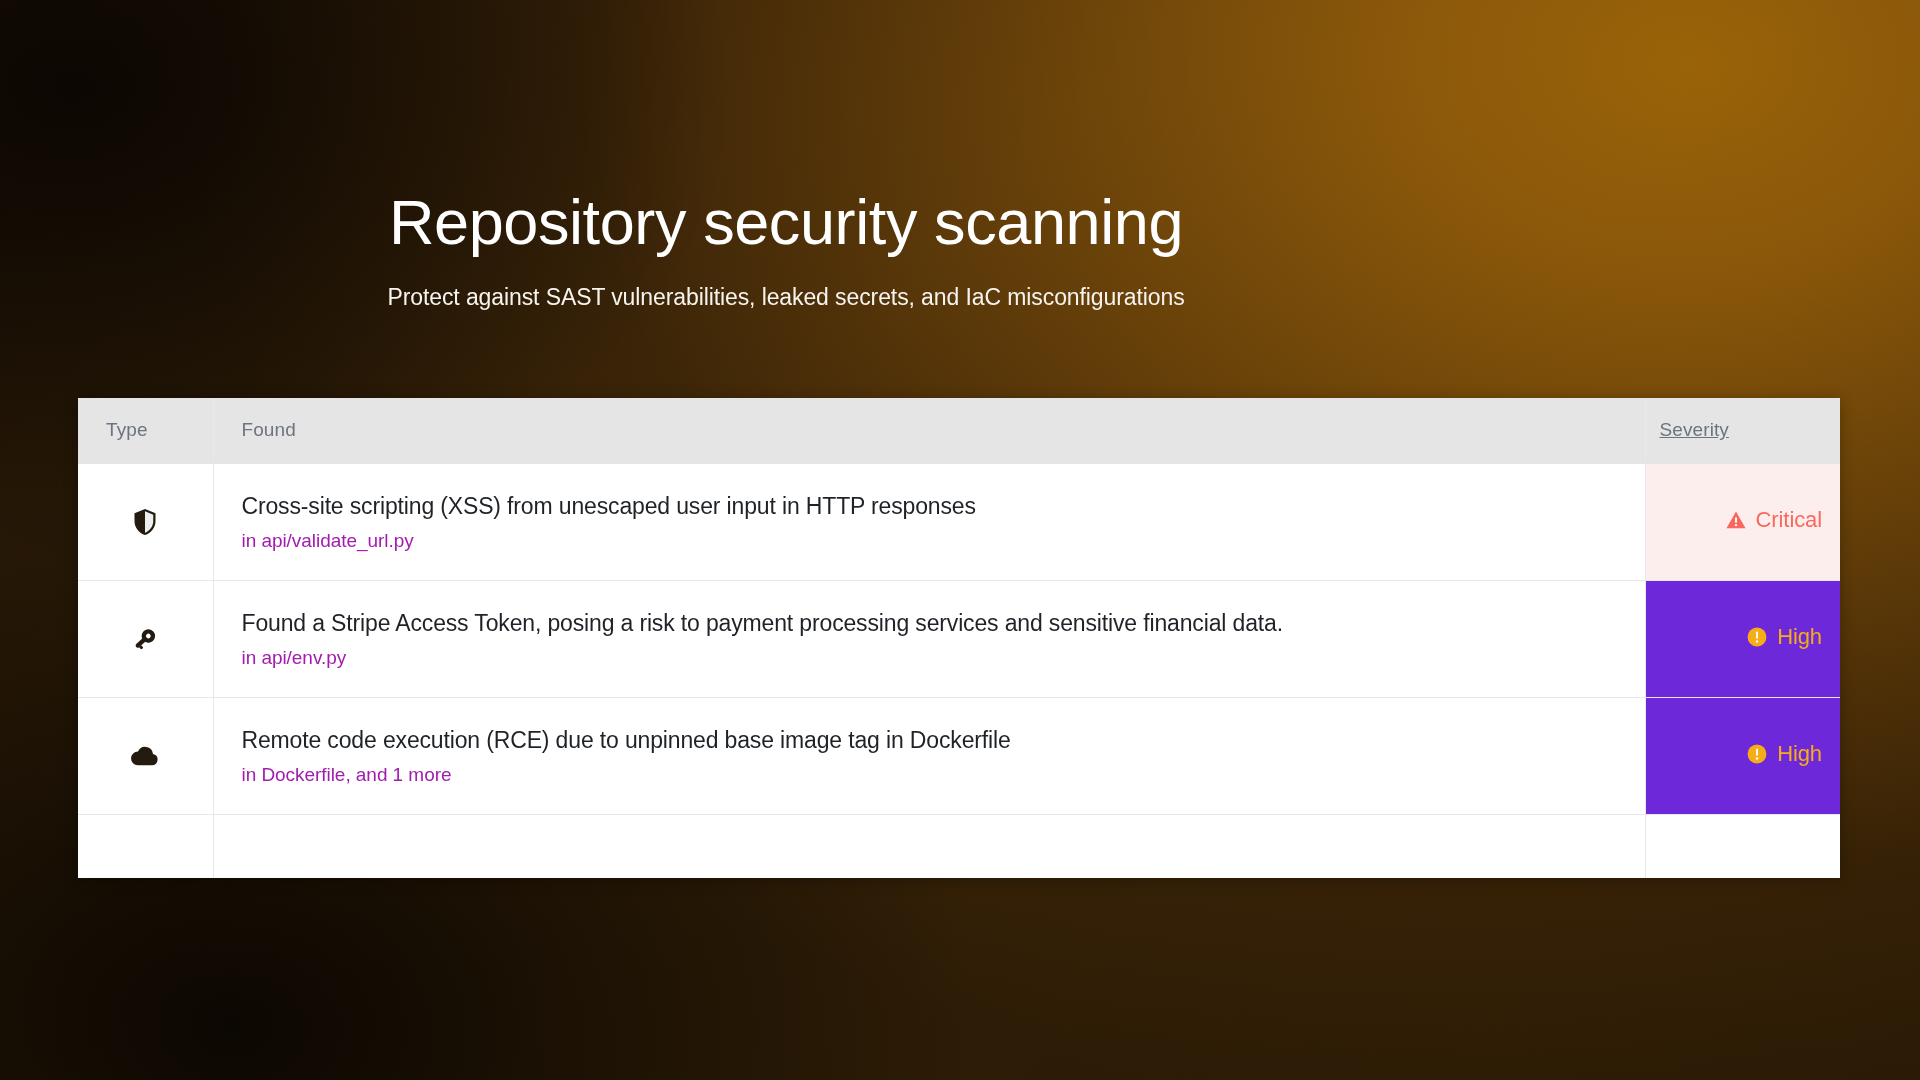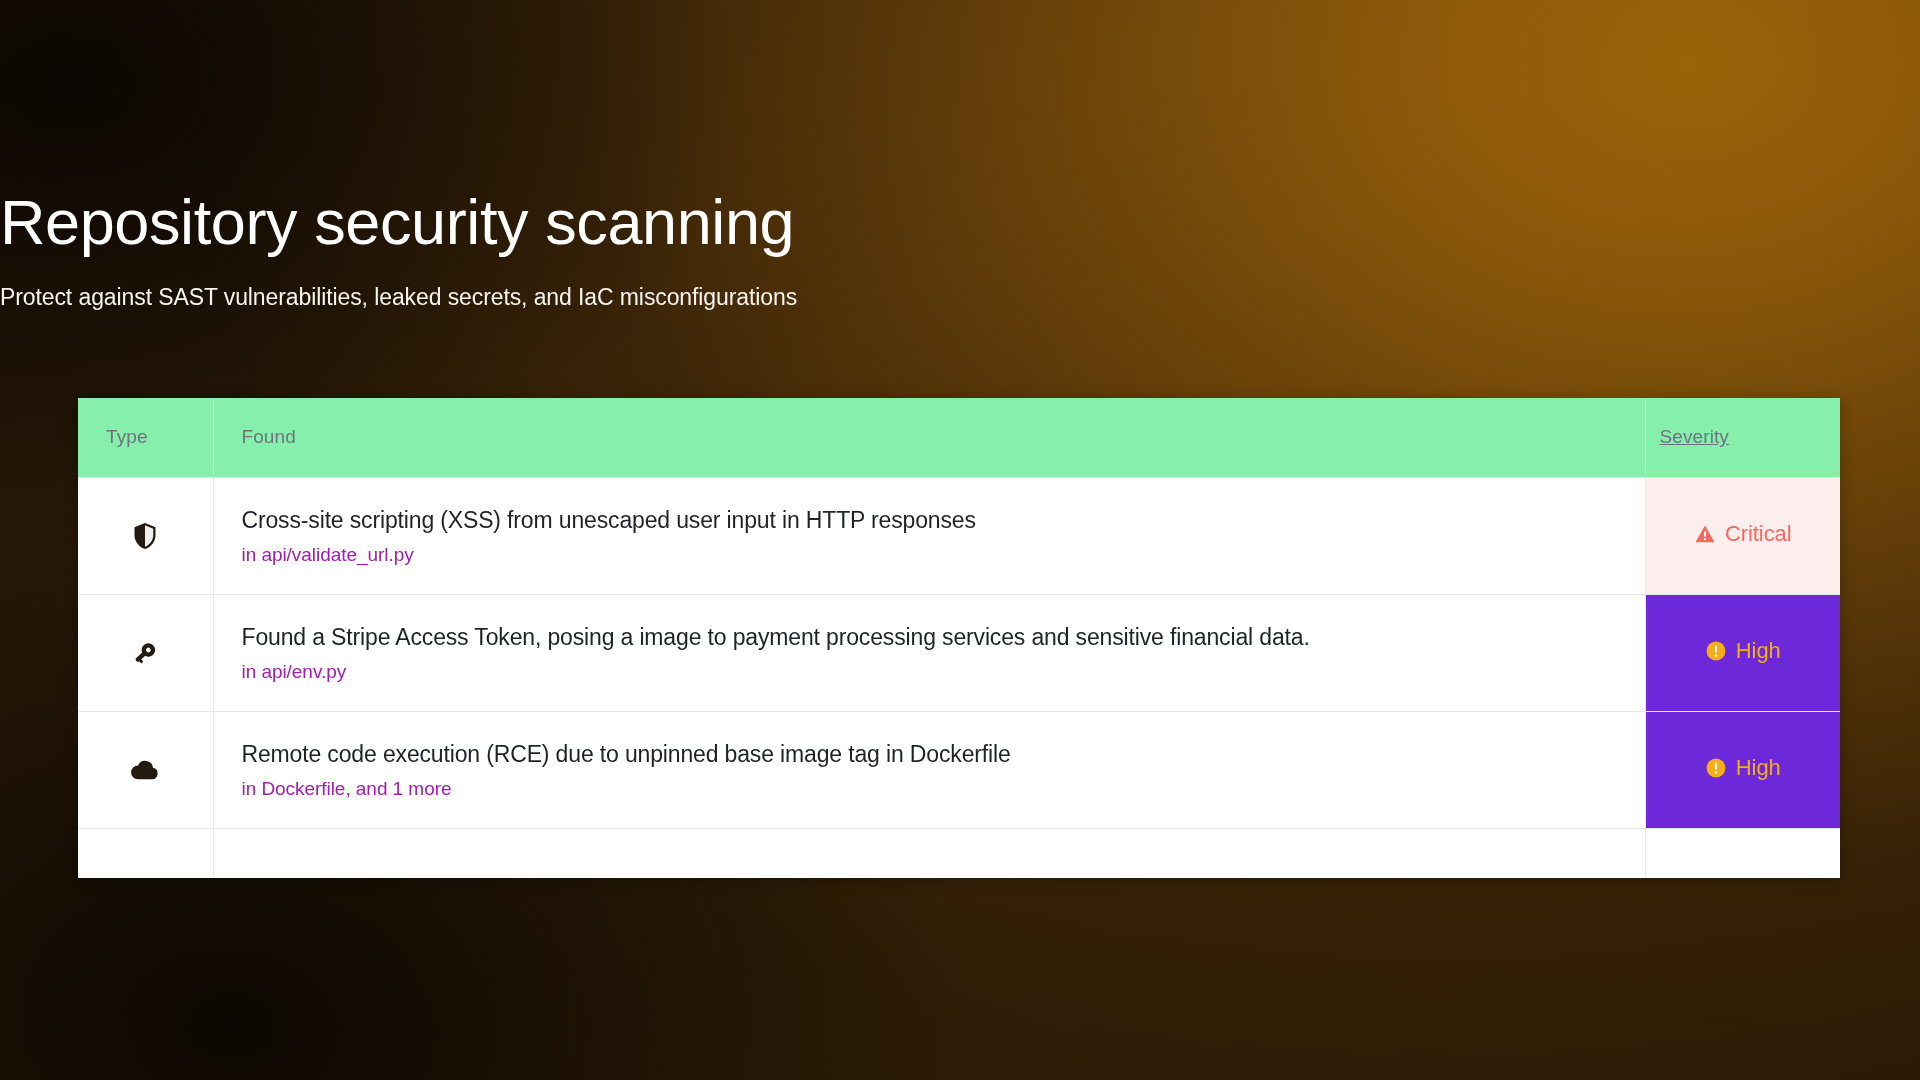--- a/index.html
+++ b/index.html
@@ -33,20 +33,21 @@
       radial-gradient(ellipse 1100px 800px at 4% 8%, rgba(4,2,1,0.75) 0%, rgba(4,2,1,0.0) 60%);
     pointer-events: none;
   }
 
   
   #hero {
     position: absolute;
     top: 186px;
     left: 0;
     width: 1572px;
+    text-align: center;
   }
   #hero-title {
     font-size: 63px;
     line-height: 72px;
     font-weight: 400;
     color: #ffffff;
     letter-spacing: -0.4px;
   }
   #hero-subtitle {
     margin-top: 20px;
@@ -69,22 +70,22 @@
     box-shadow: 0 2px 14px rgba(0,0,0,0.28);
   }
 
   .tbl { width: 100%; border-collapse: collapse; table-layout: fixed; }
 
   .col-type { width: 135px; }
   .col-name { width: 1432px; }
   .col-sev  { width: 195px; }
 
   thead th {
-    background: #86efac;
-    height: 79px;
+    background: #e5e5e5;
+    height: 65px;
     font-size: 19px;
     font-weight: 400;
     color: #6d7480;
     text-align: left;
     padding: 0 28px;
     border-bottom: 1px solid #e2e5ea;
     border-right: 1px solid #e6e9ed;
     vertical-align: middle;
     letter-spacing: 0.1px;
   }
@@ -120,21 +121,21 @@
     margin-top: 8px;
     font-size: 19px;
     line-height: 24px;
     color: #a21caf;
     font-weight: 400;
     letter-spacing: -0.05px;
     white-space: nowrap;
     overflow: hidden;
   }
 
-  .cell-sev { text-align: center; padding: 0 4px; margin-left: 35px; }
+  .cell-sev { text-align: right; padding: 0 18px; margin-left: 35px; }
   .sev-wrap { display: inline-flex; align-items: center; gap: 9px; }
   .sev-icon { display: inline-block; width: 22px; height: 22px; }
   .sev-icon svg { display: block; width: 22px; height: 22px; }
   .sev-label { font-size: 22px; line-height: 22px; font-weight: 400; letter-spacing: -0.1px; }
 
   .sev-critical { background: #fdeeee; }
   .sev-critical .sev-label { color: #f8685e; }
   .sev-high { background: #6d28d9; }
   .sev-high .sev-label { color: #f5ad18; }
 </style>
@@ -187,21 +188,21 @@
         <tr>
           <td class="cell-type"><span class="type-icon"><svg viewBox="0 0 24 24" aria-hidden="true">
                 <g transform="rotate(-42 12 12)">
                   <circle cx="15.6" cy="12" r="5.4" fill="#231a10"></circle>
                   <circle cx="15.6" cy="12" r="1.9" fill="#ffffff"></circle>
                   <rect x="2.6" y="10.3" width="10.4" height="3.5" rx="1.5" fill="#231a10"></rect>
                   <rect x="4.1" y="13.2" width="2.3" height="3.2" rx="1" fill="#231a10"></rect>
                 </g>
               </svg></span></td>
           <td class="cell-name">
-            <div class="finding-title">Found a Stripe Access Token, posing a image to payment processing services and sensitive financial data.</div>
+            <div class="finding-title">Found a Stripe Access Token, posing a risk to payment processing services and sensitive financial data.</div>
             <div class="finding-location">in api/env.py</div>
           </td>
           <td class="cell-sev sev-high"><span class="sev-wrap">
               <span class="sev-icon">
                 <svg viewBox="0 0 24 24" aria-hidden="true">
                   <circle cx="12" cy="12" r="10.3" fill="#f5ad18"></circle>
                   <rect x="10.95" y="5.9" width="2.1" height="8" rx="1.05" fill="#ffffff"></rect>
                   <circle cx="12" cy="17" r="1.35" fill="#ffffff"></circle>
                 </svg>
               </span>

